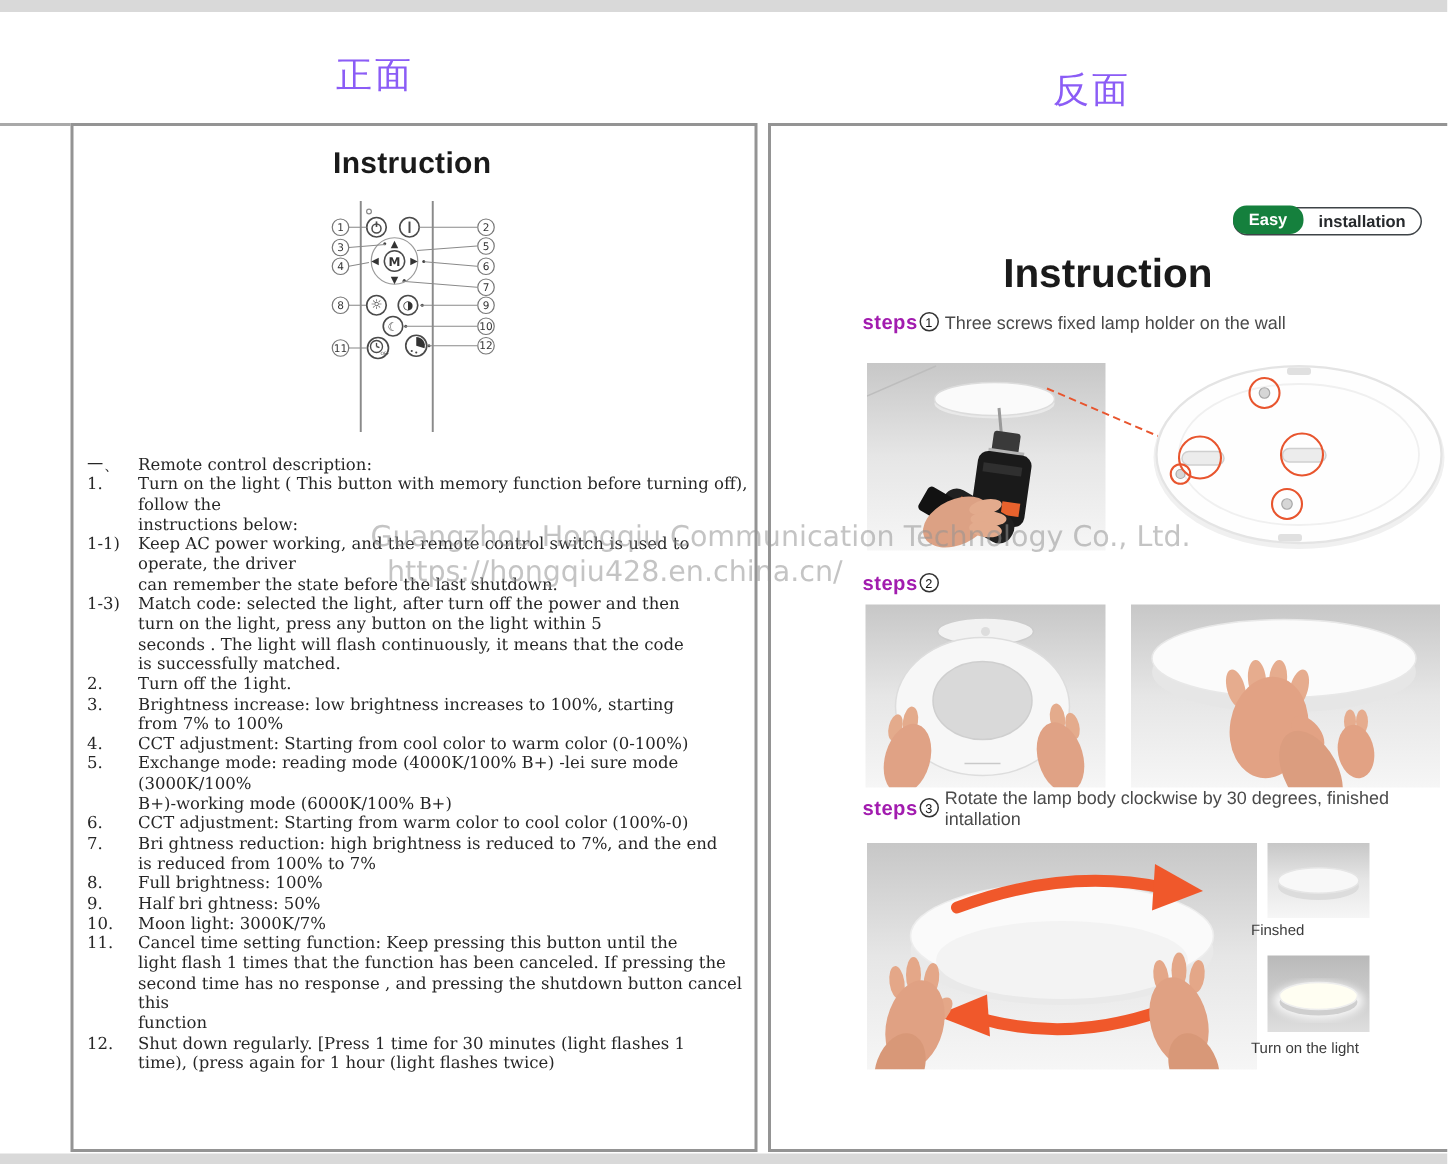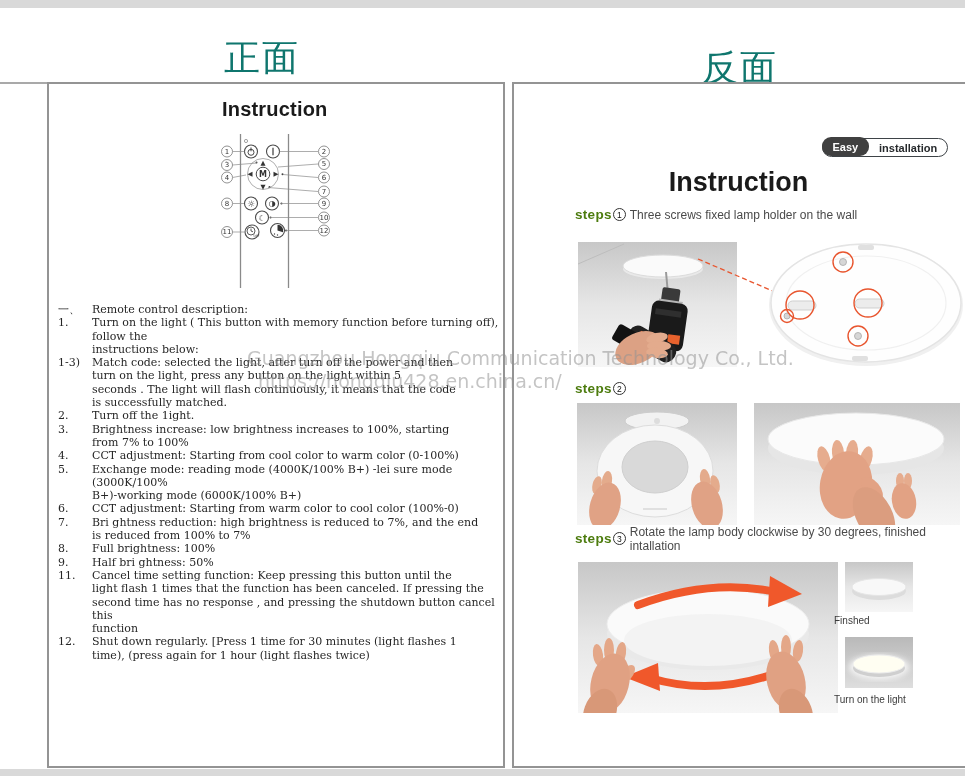--- a/index.html
+++ b/index.html
@@ -4,43 +4,43 @@
 <style>
   html,body{margin:0;padding:0;}
   body{
     width:965px;height:776px;position:relative;background:#fff;overflow:hidden;
     font-family:"Liberation Sans","DejaVu Sans",sans-serif;color:#222;
   }
   .abs{position:absolute;}
   .topbar{left:0;top:0;width:965px;height:8px;background:#d9d9d9;}
   .bottombar{left:0;top:769px;width:965px;height:7px;background:#d9d9d9;}
   .hairline-left{left:0;top:82px;width:49px;height:2px;background:#a9a9a9;}
-  .side-label{font-family:"DejaVu Sans",sans-serif;font-size:36px;color:#0f766e;letter-spacing:2px;}
+  .side-label{font-family:"DejaVu Sans",sans-serif;font-size:24px;color:#8b5cf6;letter-spacing:2px;}
   .front-label{left:224px;top:34px;}
   .back-label{left:702px;top:44px;}
   .panel{border:2px solid #949494;box-sizing:border-box;background:#fff;}
   .panel-front{left:47px;top:82px;width:458px;height:686px;}
   .panel-back{left:512px;top:82px;width:453px;height:686px;border-right:none;}
   .front-title{left:222px;top:98px;font-size:20px;font-weight:bold;color:#1a1a1a;letter-spacing:0.2px;}
   .back-title{left:512px;top:167px;width:453px;text-align:center;font-size:27px;font-weight:bold;color:#1a1a1a;}
   
   .ins-list{left:58px;top:303px;width:442px;font-family:"DejaVu Serif","Liberation Serif",serif;
     font-size:11px;line-height:13.3px;color:#262626;}
   .ins-item{display:flex;}
   .ins-item .lbl{flex:none;width:34px;}
   .ins-item .txt{flex:1;white-space:pre-wrap;}
   
   .badge{left:822px;top:138px;width:126px;height:19px;border:1.5px solid #3e4347;border-radius:11px;
     background:#fff;display:flex;align-items:center;box-sizing:border-box;}
-  .badge-easy{background:#404040;color:#fff;border-radius:9px;height:19px;margin:-1.5px 0 0 -1.5px;
+  .badge-easy{background:#15803d;color:#fff;border-radius:9px;height:19px;margin:-1.5px 0 0 -1.5px;
     padding:0 11px;display:flex;align-items:center;font-size:11px;font-weight:bold;}
   .badge-install{flex:1;text-align:center;font-size:11px;font-weight:bold;color:#26292c;}
   
   .step-cap{font-size:12px;color:#4a4a4a;height:15px;display:flex;align-items:center;}
-  .step-word{font-weight:bold;color:#4d7c0f;font-size:13.5px;letter-spacing:0.3px;}
+  .step-word{font-weight:bold;color:#a21caf;font-size:13.5px;letter-spacing:0.3px;}
   .step-num{display:inline-flex;width:11px;height:11px;border:1px solid #333;border-radius:50%;
     font-size:8.5px;align-items:center;justify-content:center;color:#111;margin:0 4px 0 1px;flex:none;}
   .cap1{left:575px;top:207px;}
   .cap2{left:575px;top:381px;}
   .cap3{left:575px;top:531px;}
   
   .photo{background:linear-gradient(180deg,#c7c7c7 0%,#e6e6e6 50%,#f6f6f6 100%);overflow:hidden;}
   .p1l{left:578px;top:242px;width:159px;height:125px;}
   .p2l{left:577px;top:403px;width:160px;height:122px;}
   .p2r{left:754px;top:403px;width:206px;height:122px;}
@@ -183,20 +183,25 @@
     <span class="lbl">一、</span>
     <div class="txt">Remote control description:</div>
   </div>
 
   <div class="ins-item">
     <span class="lbl">1.</span>
     <div class="txt">Turn on the light ( This button with memory function before turning off), follow the
 instructions below:</div>
   </div>
 
+  <div class="ins-item">
+    <span class="lbl">1-1)</span>
+    <div class="txt">Keep AC power working, and the remote control switch is used to operate, the driver
+can remember the state before the last shutdown.</div>
+  </div>
 
 
   <div class="ins-item">
     <span class="lbl">1-3)</span>
     <div class="txt">Match code: selected the light, after turn off the power and then
 turn on the light, press any button on the light within 5
 seconds . The light will flash continuously, it means that the code
 is successfully matched.</div>
   </div>
 
@@ -237,20 +242,24 @@
   <div class="ins-item">
     <span class="lbl">8.</span>
     <div class="txt">Full brightness: 100%</div>
   </div>
 
   <div class="ins-item">
     <span class="lbl">9.</span>
     <div class="txt">Half bri ghtness: 50%</div>
   </div>
 
+  <div class="ins-item">
+    <span class="lbl">10.</span>
+    <div class="txt">Moon light: 3000K/7%</div>
+  </div>
 
   <div class="ins-item">
     <span class="lbl">11.</span>
     <div class="txt">Cancel time setting function: Keep pressing this button until the
 light flash 1 times that the function has been canceled. If pressing the
 second time has no response , and pressing the shutdown button cancel this
 function</div>
   </div>
 
   <div class="ins-item">

